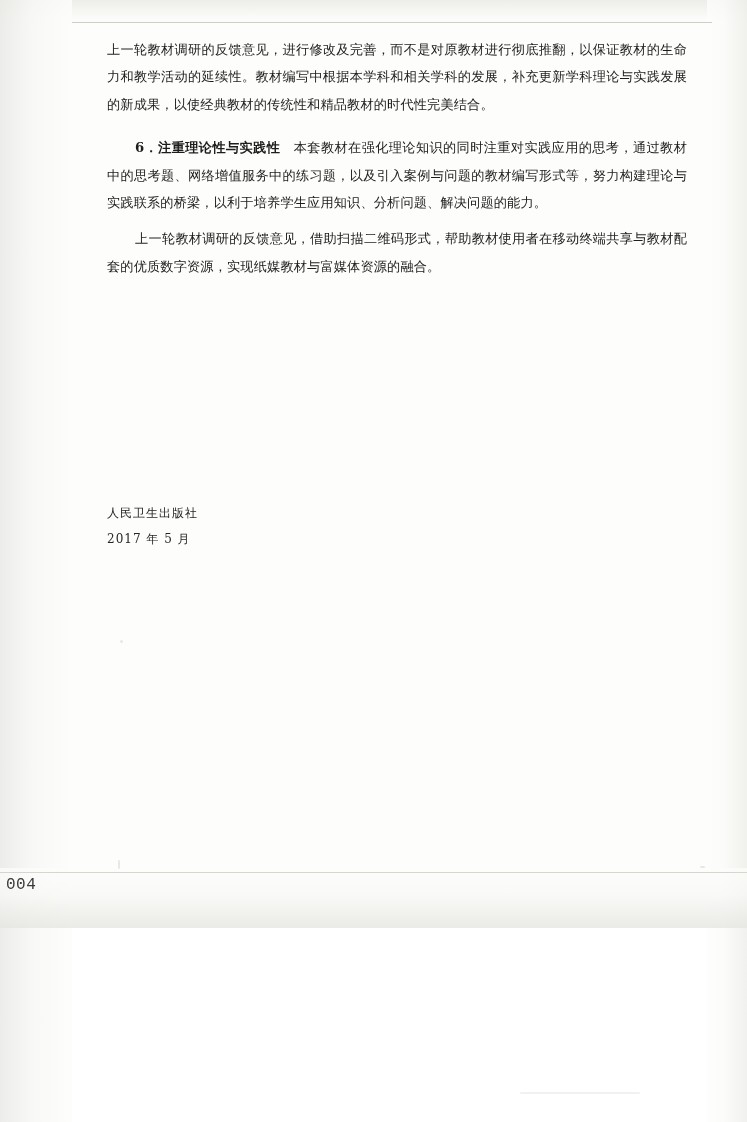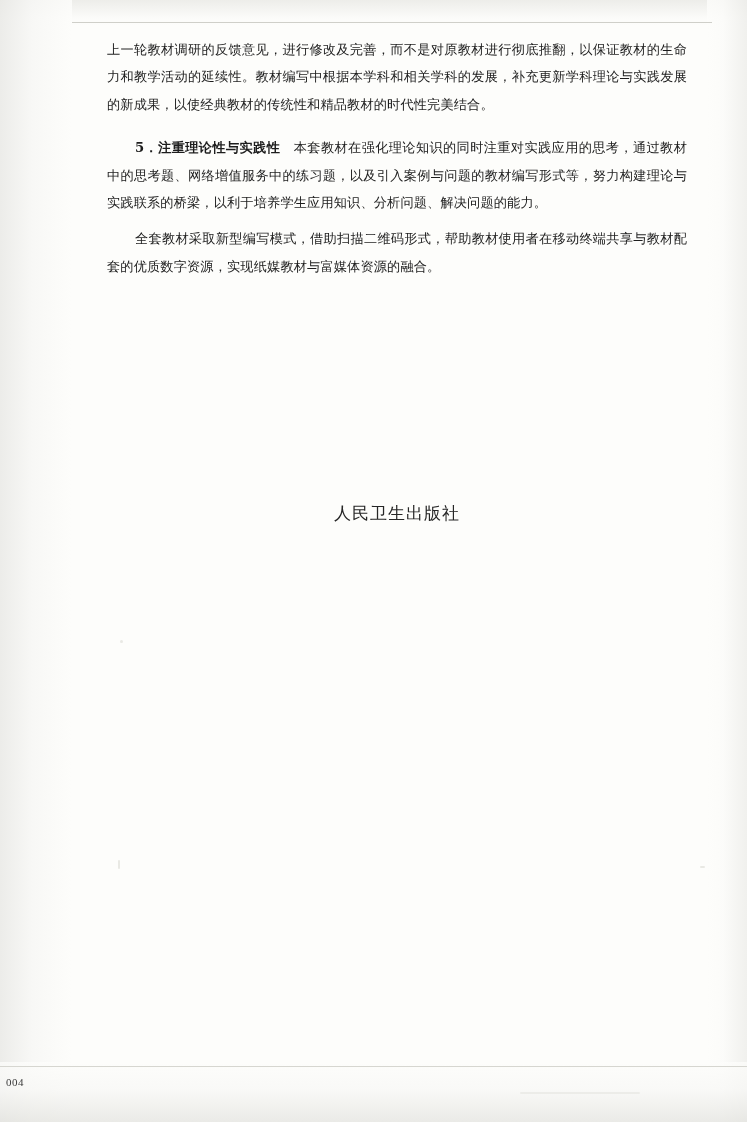--- a/index.html
+++ b/index.html
@@ -12,21 +12,21 @@
     height: 1122px;
     position: relative;
     font-family: "DejaVu Serif", "Liberation Serif", serif;
     color: #1b1b1b;
     overflow: hidden;
   }
   .page {
     position: absolute;
     top: 0; left: 0;
     width: 747px;
-    height: 1122px;
+    height: 928px;
     background: #fdfdfb;
   }
   
   .edge-left {
     position: absolute;
     left: 0; top: 0;
     width: 72px; height: 1122px;
     background: linear-gradient(to right, #e9e9e6 0%, #f7f7f5 45%, #fdfdfb 100%);
     opacity: .85;
   }
@@ -85,37 +85,37 @@
     height: 7px;
   }
   .bold-run {
     font-weight: bold;
   }
   .signature {
     position: absolute;
     left: 107px;
     top: 500px;
     width: 580px;
-    text-align: center;
-    font-size: 17px;
+    text-align: left;
+    font-size: 12px;
     line-height: 26px;
     color: #262626;
     font-family: "DejaVu Serif", "Liberation Serif", serif;
   }
   .signature div {
     letter-spacing: 1px;
   }
   .folio {
     position: absolute;
     left: 6px;
     bottom: 34px;
-    font-size: 11px;
+    font-size: 16px;
     letter-spacing: 0.5px;
     color: #3a3a3a;
-    font-family: Liberation Serif, serif;
+    font-family: Liberation Mono, monospace;
   }
   .speck {
     position: absolute;
     background: #d8d8d2;
     border-radius: 50%;
     opacity: .55;
   }
 </style>
 </head>
 <body>
@@ -139,33 +139,34 @@
     <p class="para">
       <span>上一轮教材调研的反馈意见，进行修改及完善，而不是对原教材进行彻底推翻，以保证教材的生命力和教学活动的延续性。教材编写中根据本学科和相关学科的发展，补充更新学科理论与实践发展的新成果，以使经典教材的传统性和精品教材的时代性完美结合。</span>
     </p>
 
     <div class="gap"></div>
 
 
     <div class="gap"></div>
 
     <p class="para indent">
-      <span class="bold-run">5．注重理论性与实践性</span><span>　本套教材在强化理论知识的同时注重对实践应用的思考，通过教材中的思考题、网络增值服务中的练习题，以及引入案例与问题的教材编写形式等，努力构建理论与实践联系的桥梁，以利于培养学生应用知识、分析问题、解决问题的能力。</span>
+      <span class="bold-run">6．注重理论性与实践性</span><span>　本套教材在强化理论知识的同时注重对实践应用的思考，通过教材中的思考题、网络增值服务中的练习题，以及引入案例与问题的教材编写形式等，努力构建理论与实践联系的桥梁，以利于培养学生应用知识、分析问题、解决问题的能力。</span>
     </p>
 
     <div class="gap"></div>
 
     <p class="para indent">
-      <span>全套教材采取新型编写模式，借助扫描二维码形式，帮助教材使用者在移动终端共享与教材配套的优质数字资源，实现纸媒教材与富媒体资源的融合。</span>
+      <span>上一轮教材调研的反馈意见，借助扫描二维码形式，帮助教材使用者在移动终端共享与教材配套的优质数字资源，实现纸媒教材与富媒体资源的融合。</span>
     </p>
 
     <div class="gap"></div>
 
 
   </div>
 
   <div class="signature">
     <div>人民卫生出版社</div>
+    <div>2017 年 5 月</div>
   </div>
 
   <div class="folio">004</div>
 
 </div>
 
 </body></html>

